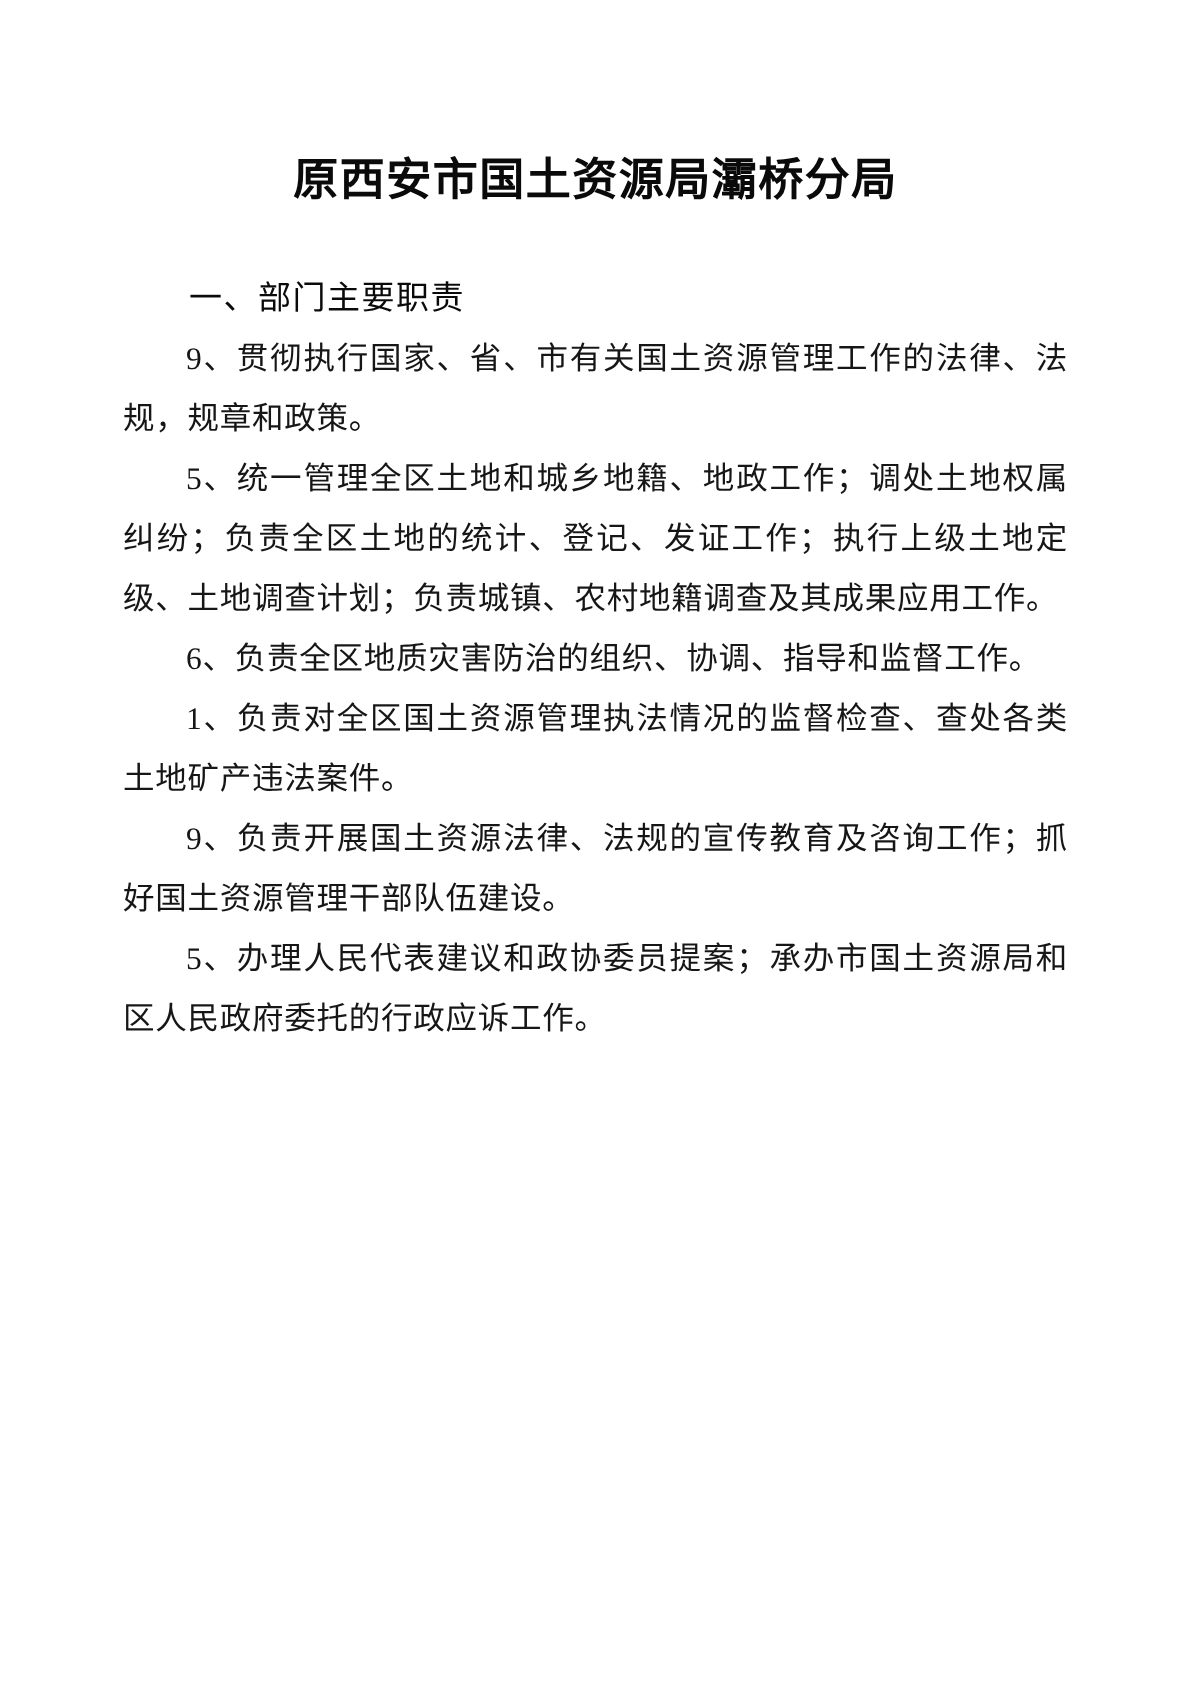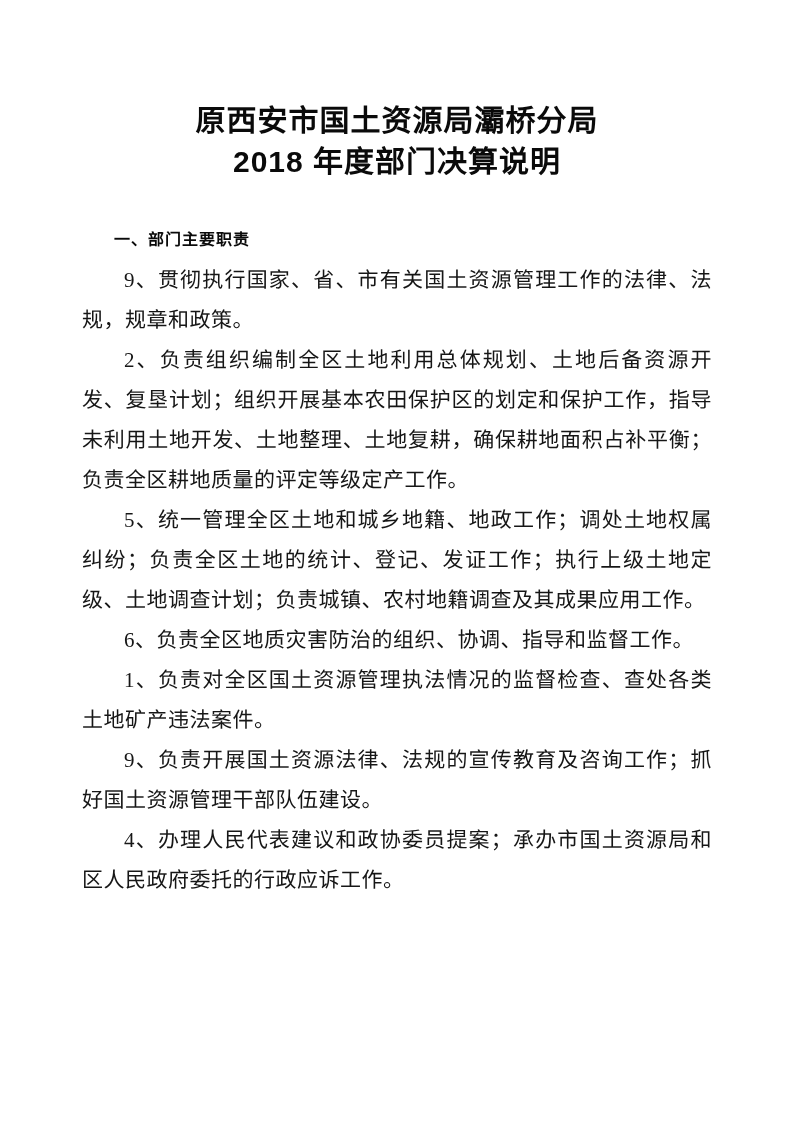--- a/index.html
+++ b/index.html
@@ -37,57 +37,55 @@
     font-family: "Liberation Serif", "DejaVu Serif", serif;
     font-size: 21px;
     line-height: 40px;
     text-align: justify;
     text-justify: inter-ideograph;
     color: #161616;
   }
   .section-heading {
     margin: 38px 0 0 0;
     font-family: "Liberation Sans", "DejaVu Sans", sans-serif;
-    font-weight: 700;
-    font-size: 16px;
+    font-weight: 400;
+    font-size: 22px;
     line-height: 40px;
     text-indent: 2em;
     color: #0a0a0a;
     letter-spacing: 1px;
   }
   .para {
     margin: 0;
     text-indent: 2em;
     letter-spacing: 0.5px;
   }
 </style>
 </head>
 <body>
 
 <div class="page">
   <div class="content">
 
     <header class="doc-title">
       <div class="title-line">原西安市国土资源局灞桥分局</div>
-      <div class="title-line">2018 年度部门决算说明</div>
     </header>
 
     <main class="doc-body">
       <h2 class="section-heading">一、部门主要职责</h2>
 
       <p class="para">9、贯彻执行国家、省、市有关国土资源管理工作的法律、法规，规章和政策。</p>
 
-      <p class="para">2、负责组织编制全区土地利用总体规划、土地后备资源开发、复垦计划；组织开展基本农田保护区的划定和保护工作，指导未利用土地开发、土地整理、土地复耕，确保耕地面积占补平衡；负责全区耕地质量的评定等级定产工作。</p>
 
       <p class="para">5、统一管理全区土地和城乡地籍、地政工作；调处土地权属纠纷；负责全区土地的统计、登记、发证工作；执行上级土地定级、土地调查计划；负责城镇、农村地籍调查及其成果应用工作。</p>
 
 
       <p class="para">6、负责全区地质灾害防治的组织、协调、指导和监督工作。</p>
 
       <p class="para">1、负责对全区国土资源管理执法情况的监督检查、查处各类土地矿产违法案件。</p>
 
       <p class="para">9、负责开展国土资源法律、法规的宣传教育及咨询工作；抓好国土资源管理干部队伍建设。</p>
 
-      <p class="para">4、办理人民代表建议和政协委员提案；承办市国土资源局和区人民政府委托的行政应诉工作。</p>
+      <p class="para">5、办理人民代表建议和政协委员提案；承办市国土资源局和区人民政府委托的行政应诉工作。</p>
     </main>
 
   </div>
 </div>
 
 </body></html>

